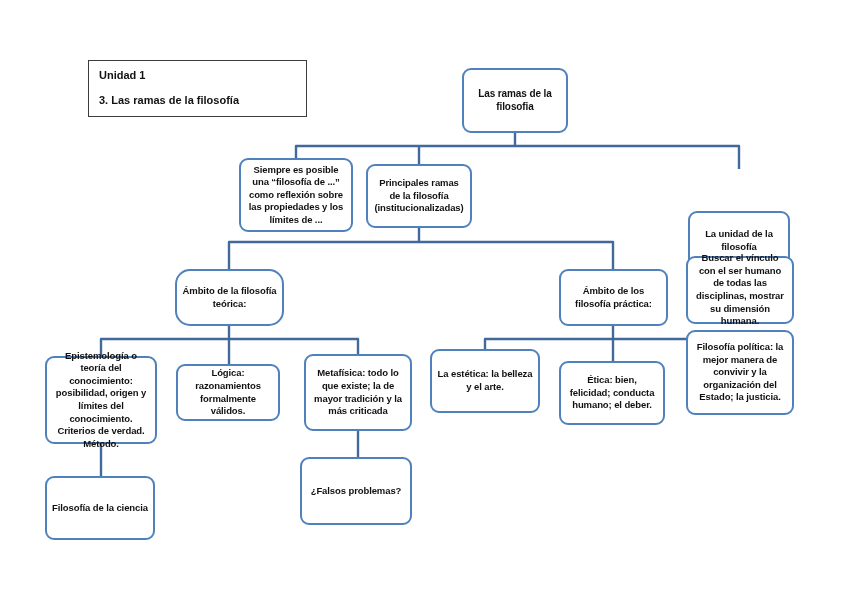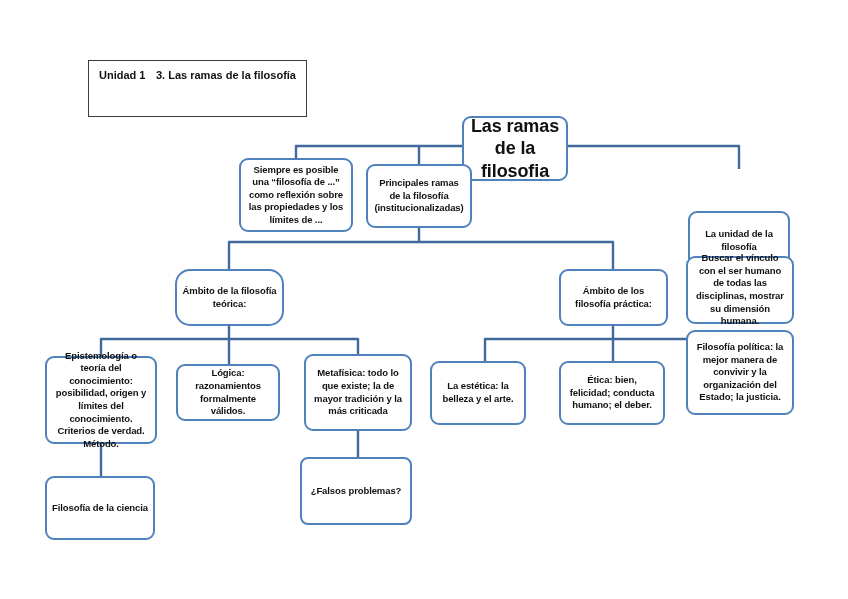--- a/index.html
+++ b/index.html
@@ -29,36 +29,36 @@
     font-size: 9.5px;
     line-height: 1.32;
     text-align: center;
     display: flex;
     align-items: center;
     justify-content: center;
     padding: 3px 5px;
     letter-spacing: -0.1px;
   }
   .node.title-node {
-    font-size: 18px;
+    font-size: 10px;
     line-height: 1.25;
     border-width: 2.6px;
-    margin-top: 48px;
   }
   .header-box {
     position: absolute;
     box-sizing: border-box;
     border: 1.2px solid #3c3c3c;
     background: #ffffff;
     color: #111111;
     font-weight: bold;
     font-size: 11px;
     line-height: 1.2;
     text-align: left;
     display: flex;
+    flex-direction: column;
     justify-content: space-between;
     padding: 8px 10px 9px 10px;
   }
 </style>
 </head>
 <body>
 
 <div class="page">
 
   <svg class="connectors" viewBox="0 0 848 599" xmlns="http://www.w3.org/2000/svg">
@@ -98,23 +98,23 @@
   <div class="node" style="left:559px; top:269px; width:109px; height:57px;">Ámbito de los filosofía práctica:</div>
 
   <div class="node" style="left:686px; top:256px; width:108px; height:68px;">Buscar el vínculo con el ser humano de todas las disciplinas, mostrar su dimensión humana.</div>
 
   <div class="node" style="left:45px; top:356px; width:112px; height:88px;">Epistemología o teoría del conocimiento: posibilidad, origen y límites del conocimiento. Criterios de verdad. Método.</div>
 
   <div class="node" style="left:176px; top:364px; width:104px; height:57px;">Lógica: razonamientos formalmente válidos.</div>
 
   <div class="node" style="left:304px; top:354px; width:108px; height:77px;">Metafísica: todo lo que existe; la de mayor tradición y la más criticada</div>
 
-  <div class="node" style="left:430px; top:361px; width:96px; height:64px;">La estética: la belleza y el arte.</div>
+  <div class="node" style="left:430px; top:349px; width:110px; height:64px;">La estética: la belleza y el arte.</div>
 
   <div class="node" style="left:559px; top:361px; width:106px; height:64px;">Ética: bien, felicidad; conducta humano; el deber.</div>
 
   <div class="node" style="left:686px; top:330px; width:108px; height:85px;">Filosofía política: la mejor manera de convivir y la organización del Estado; la justicia.</div>
 
   <div class="node" style="left:45px; top:476px; width:110px; height:64px;">Filosofía de la ciencia</div>
 
-  <div class="node" style="left:300px; top:457px; width:112px; height:68px;border-radius:8px;">¿Falsos problemas?</div>
+  <div class="node" style="left:300px; top:457px; width:112px; height:68px;">¿Falsos problemas?</div>
 
 </div>
 
 </body></html>

